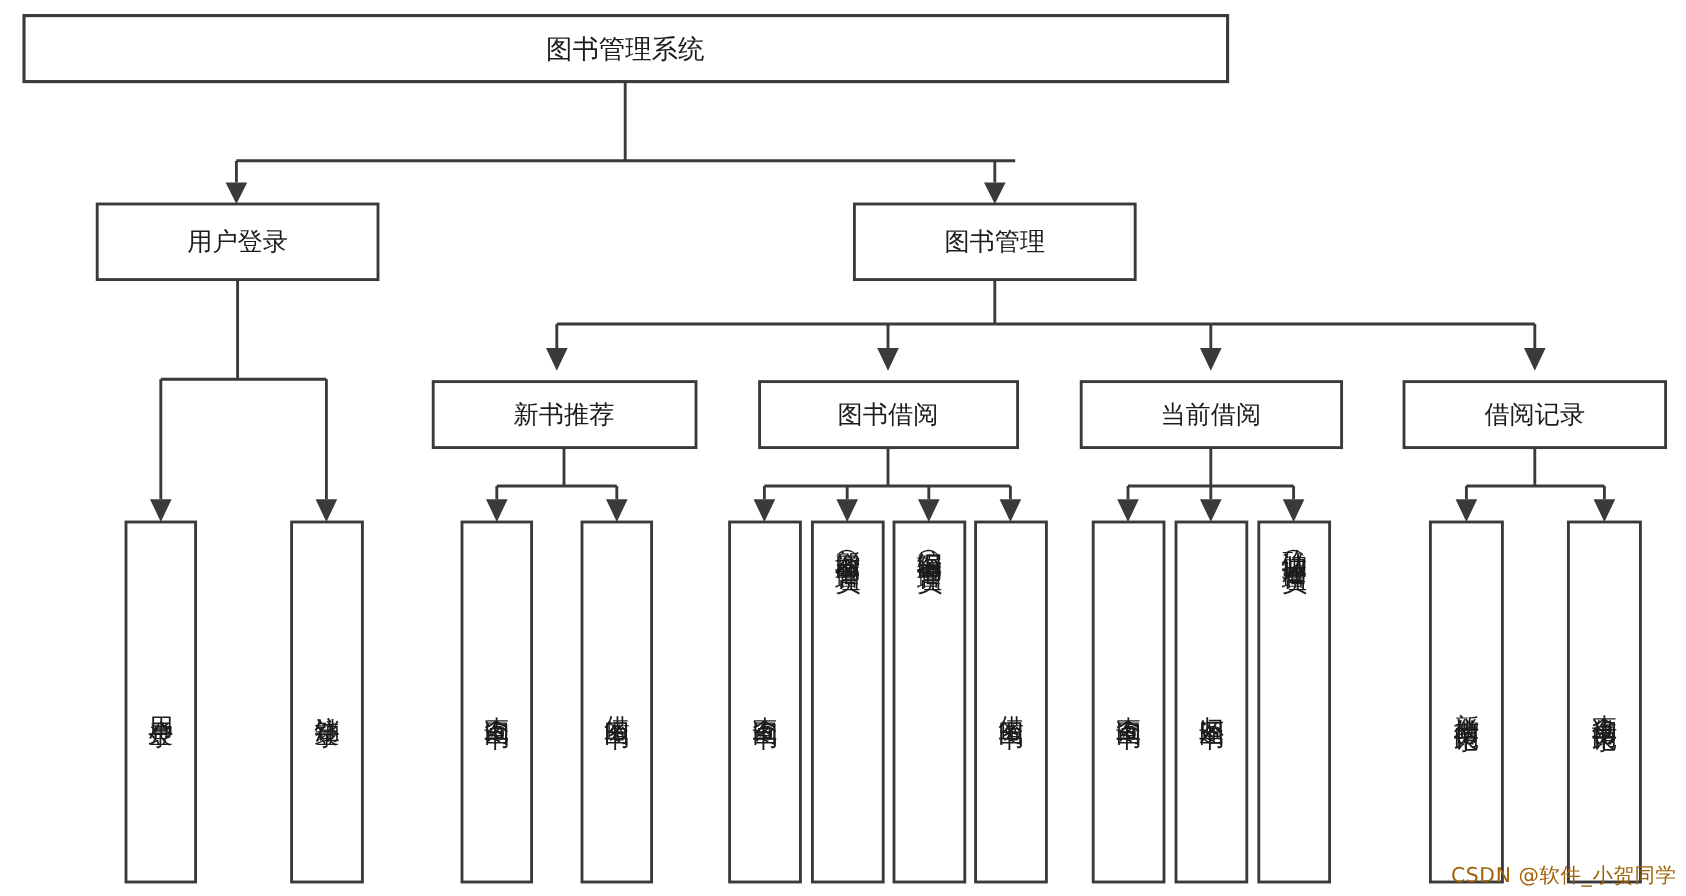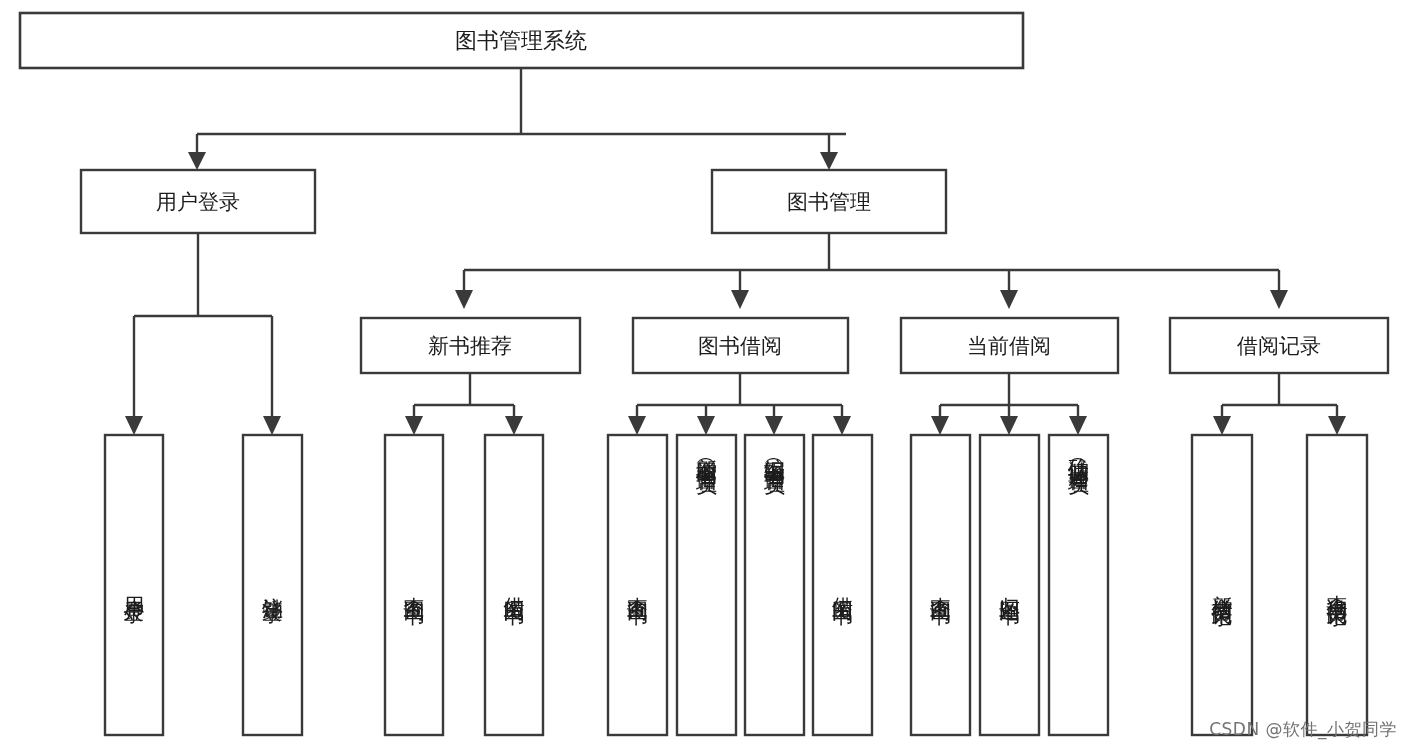--- a/index.html
+++ b/index.html
@@ -74,21 +74,21 @@
     color: #1c1c1c;
     letter-spacing: 2.5px;
     white-space: nowrap;
   }
   .watermark {
     position: absolute;
     right: 8px;
     bottom: 6px;
     font-family: "DejaVu Sans", "Liberation Sans", sans-serif;
     font-size: 17px;
-    color: #737373;
+    color: #a16207;
     letter-spacing: 0.5px;
     white-space: nowrap;
     pointer-events: none;
   }
 </style>
 </head>
 <body>
 
 <div id="diagram-root">
 

